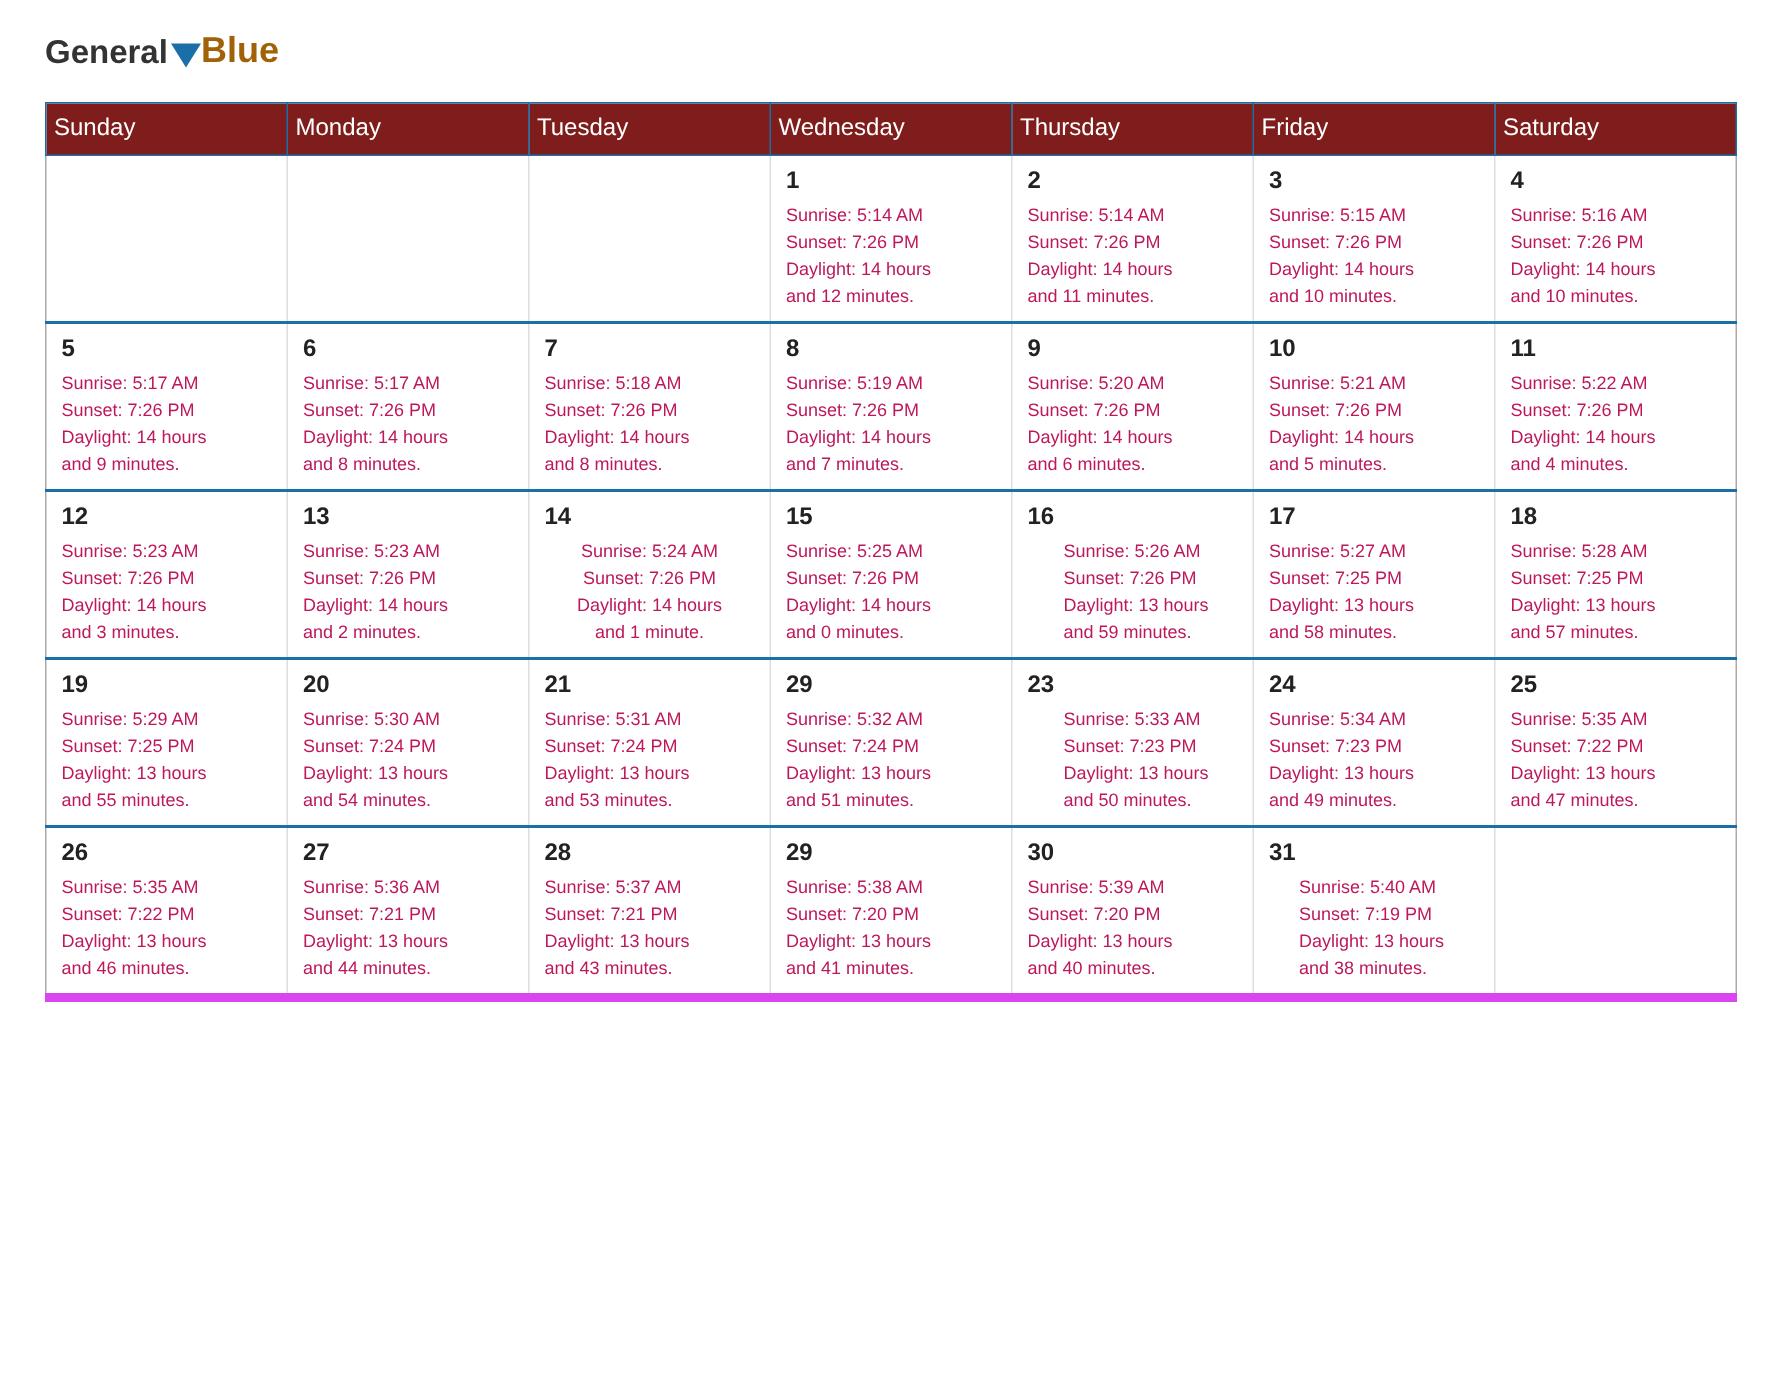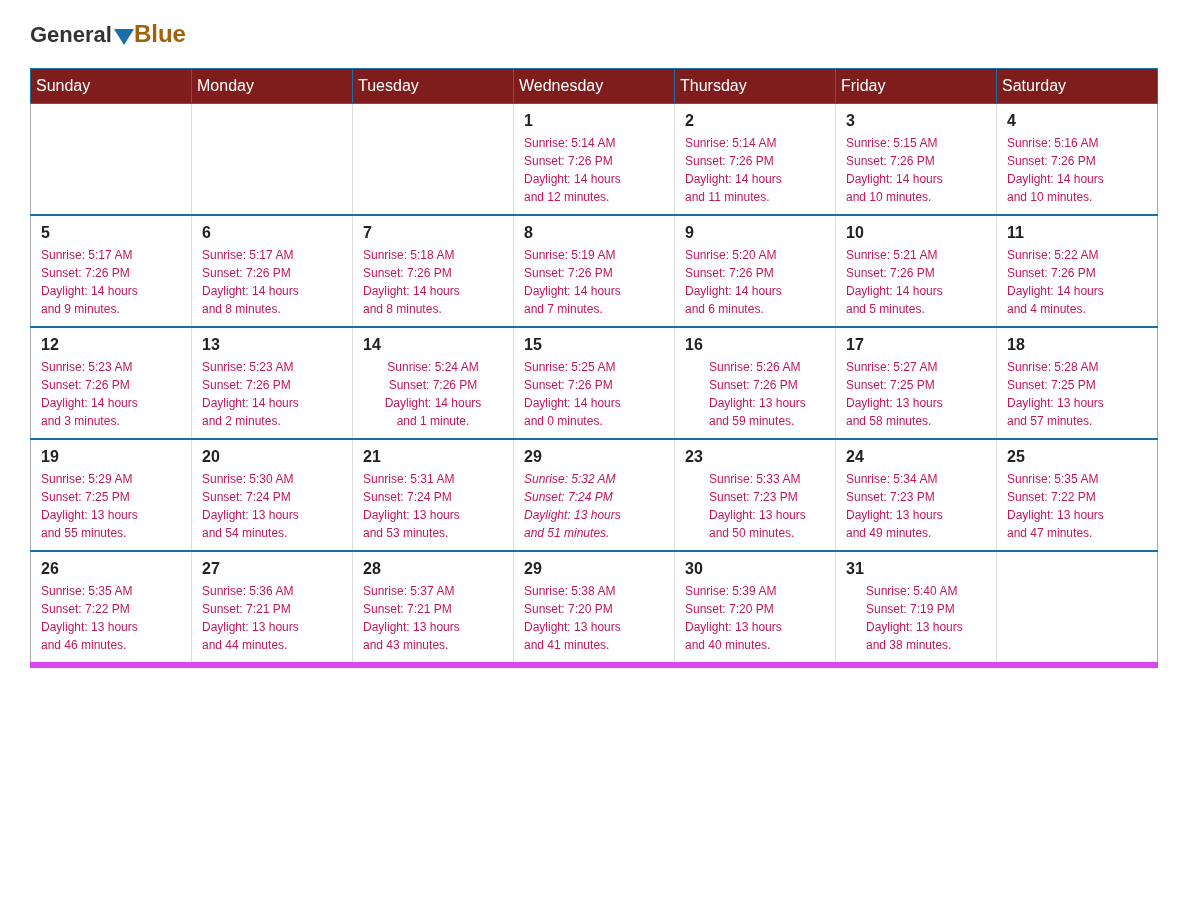--- a/index.html
+++ b/index.html
@@ -282,21 +282,21 @@
         </td>
         <td>
           <span class="day-number">21</span>
           <div class="day-info" style="white-space: pre-line;">Sunrise: 5:31 AM
 Sunset: 7:24 PM
 Daylight: 13 hours
 and 53 minutes.</div>
         </td>
         <td>
           <span class="day-number">29</span>
-          <div class="day-info" style="white-space: pre-line; font-style: italic;">Sunrise: 5:32 AM
+          <div class="day-info" style="white-space: pre-line;">Sunrise: 5:32 AM
 Sunset: 7:24 PM
 Daylight: 13 hours
 and 51 minutes.</div>
         </td>
         <td>
           <span class="day-number">23</span>
           <div class="day-info" style="white-space: pre-line; margin-left: 24px;">Sunrise: 5:33 AM
 Sunset: 7:23 PM
 Daylight: 13 hours
 and 50 minutes.</div>

